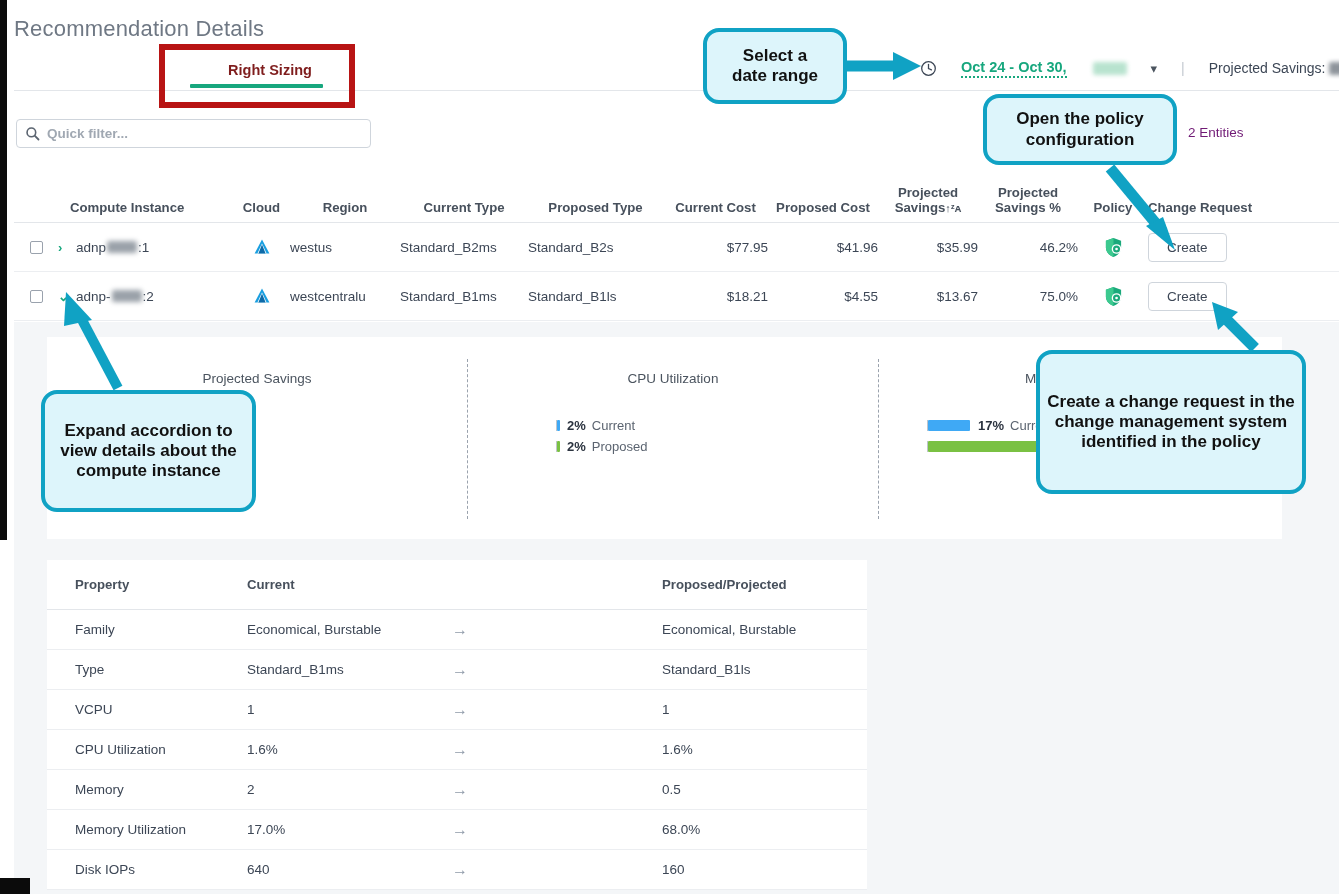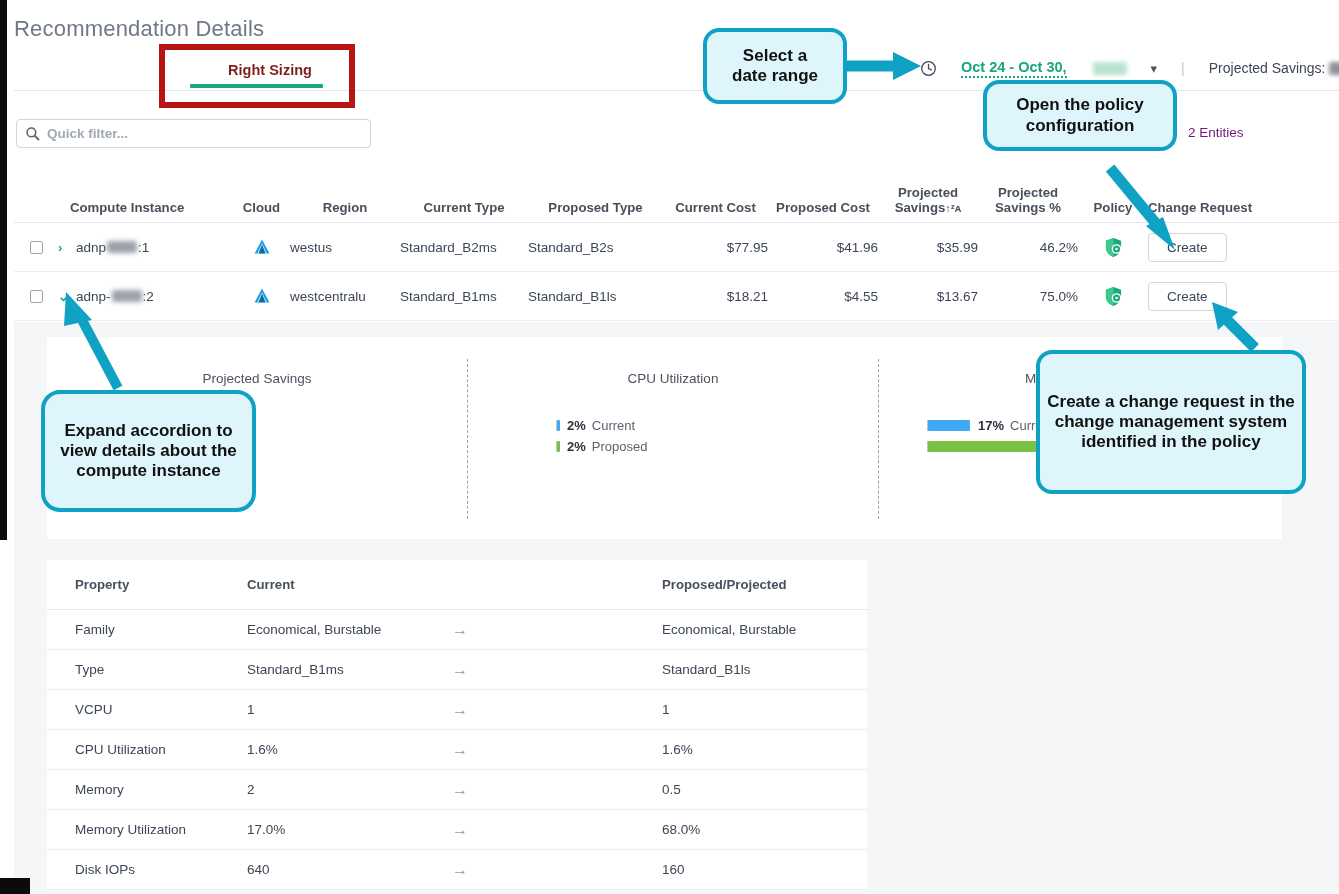--- a/index.html
+++ b/index.html
@@ -183,22 +183,22 @@
   #prop-head .p-prop{ padding-left:28px; }
 
   
   .callout{
     position:absolute; background:#ddf5fb; border:4px solid #10a2c4;
     border-radius:16px; color:#111; font-weight:bold;
     display:flex; align-items:center; justify-content:center; text-align:center;
     z-index:40; line-height:1.18;
   }
   #callout-date{ left:703px; top:28px; width:144px; height:76px; font-size:17px; }
-  #callout-policy{ left:983px; top:80px; width:194px; height:71px; font-size:17px; }
-  #callout-expand{ left:41px; top:390px; width:215px; height:122px; font-size:17px;border-radius:19px; }
+  #callout-policy{ left:983px; top:94px; width:194px; height:71px; font-size:17px; }
+  #callout-expand{ left:41px; top:390px; width:215px; height:122px; font-size:17px; }
   #callout-create{ left:1036px; top:350px; width:270px; height:144px; font-size:17px; }
 
   .anno-svg{ position:absolute; left:0; top:0; width:1339px; height:894px;
     z-index:38; pointer-events:none; }
 </style>
 </head>
 <body>
 
 <div id="left-frame-edge"></div>
 <div id="bottom-frame-edge"></div>

